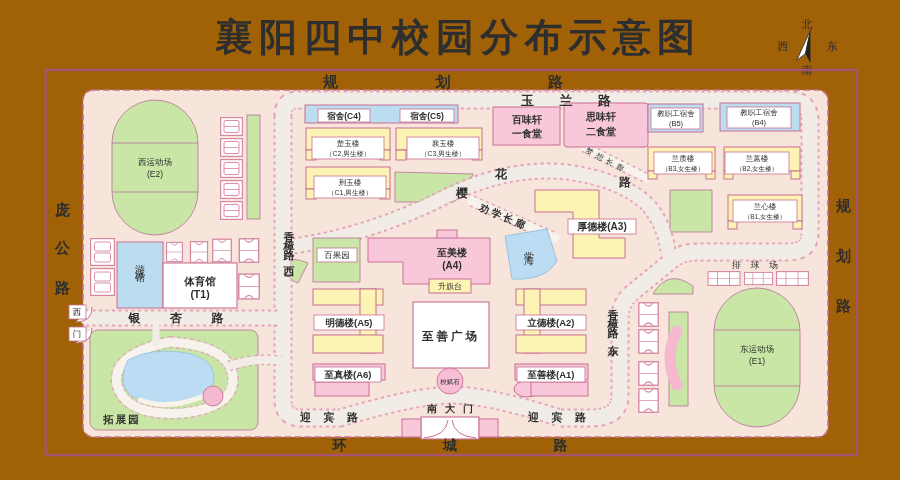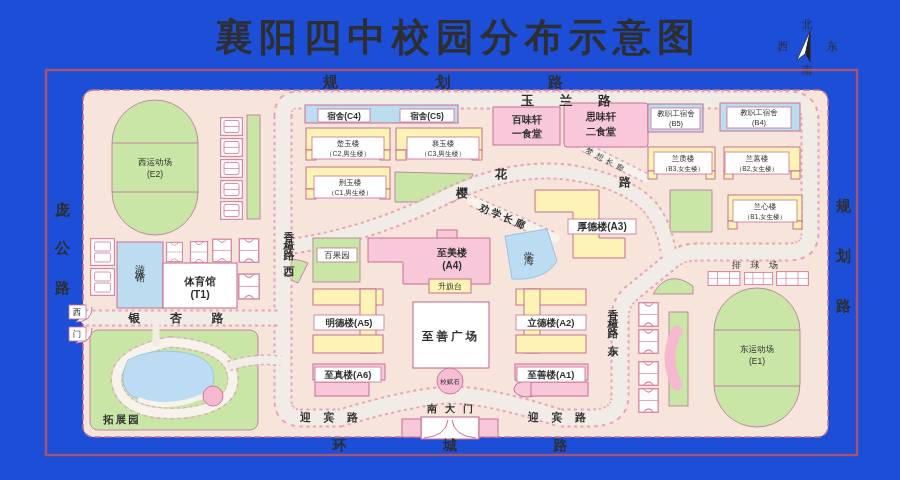--- a/index.html
+++ b/index.html
@@ -1,16 +1,16 @@
 <!DOCTYPE html>
 <html><head>
 <meta charset="utf-8">
 <style>
   html,body{margin:0;padding:0;background:#f6e9e1;}
-  .stage{position:relative;width:900px;height:480px;background:#1d4ed8;overflow:hidden;}
+  .stage{position:relative;width:900px;height:480px;background:#a16207;overflow:hidden;}
   svg{display:block;}
   text{font-family:"Liberation Sans","DejaVu Sans",sans-serif;fill:#2e2e2e;}
   .b{font-weight:bold;}
   .vert{writing-mode:vertical-rl;}
   .bldy{fill:#fdf3b5;stroke:#c96f93;stroke-width:1;}
   .bldp{fill:#f8c8da;stroke:#c96f93;stroke-width:1;}
   .bldb{fill:#bcdcf0;stroke:#c96f93;stroke-width:1;}
   .bldw{fill:#ffffff;stroke:#c96f93;stroke-width:1.1;}
   .grn{fill:#c9e6a7;stroke:#bb7e9b;stroke-width:0.9;}
   .lbl{fill:#ffffff;stroke:#c96f93;stroke-width:0.8;}

